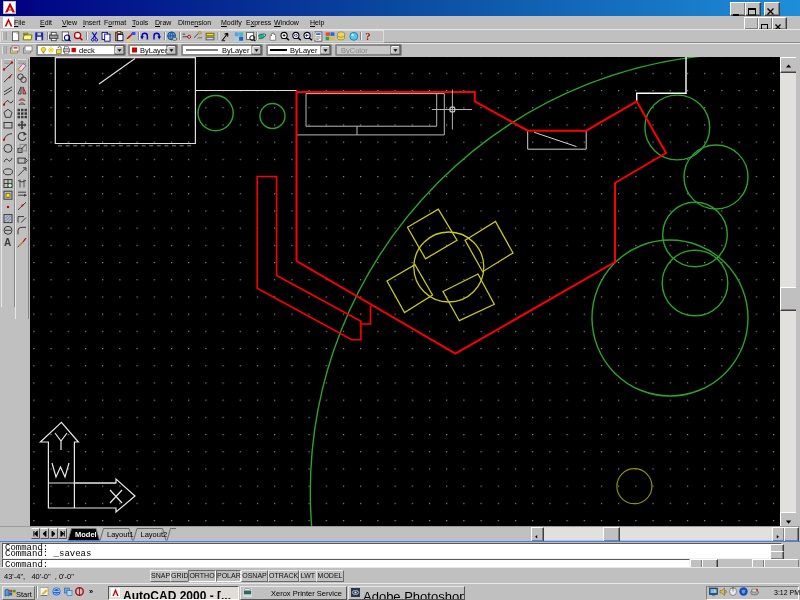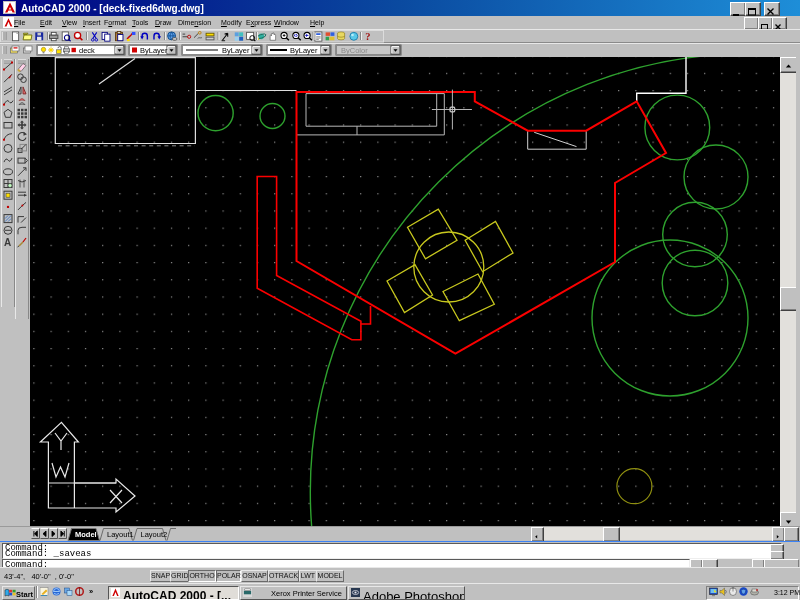--- a/index.html
+++ b/index.html
@@ -13,21 +13,20 @@
 </style></head>
 <body>
 
 <div class="abs" style="left:0;top:0;width:800px;height:16px;background:linear-gradient(90deg,#000082 0%,#0a4aa0 50%,#1e8ed8 100%)">
  <svg class="abs" style="left:3px;top:1px" width="14" height="14" viewBox="0 0 14 14">
   <rect x="0" y="0" width="13" height="13" fill="#c0c0c0"></rect>
   <rect x="1" y="1" width="11" height="11" fill="#fff"></rect>
   <path d="M2 11.5 L7 1.5 L12 11.5 L9.6 11.5 L7 6 L4.4 11.5 Z" fill="#d00000"></path>
   <path d="M4 9 H10" stroke="#d00000" stroke-width="1"></path>
  </svg>
- <div class="abs" style="left:21px;top:2.5px;color:#fff;font-weight:bold;font-size:10px;letter-spacing:0px">AutoCAD 2000 - [deck-fixed6dwg.dwg]</div>
  <div class="abs wbtn" style="left:730px;top:2px;width:14px;height:12px"><svg width="12" height="10">
         <rect x="2" y="7" width="6" height="2" fill="#000"></rect>
       </svg></div>
  <div class="abs wbtn" style="left:745px;top:2px;width:14px;height:12px"><svg width="12" height="10">
         <rect x="2.5" y="1.5" width="7" height="6.5" fill="none" stroke="#000"></rect>
         <rect x="2" y="1" width="8" height="2" fill="#000"></rect>
       </svg></div>
  <div class="abs wbtn" style="left:764px;top:2px;width:14px;height:12px"><svg width="12" height="10">
         <path d="M2.5 1.5 L8.5 7.5 M8.5 1.5 L2.5 7.5" stroke="#000" stroke-width="1.4"></path>
       </svg></div>
@@ -608,21 +607,21 @@
     <div class="abs sbtn" style="left:2px;top:2px;width:31px;height:12px">
 <svg class="abs" style="left:1px;top:1px" width="12" height="9" viewBox="0 0 12 9">
 <path d="M1 2 Q3 0.5 5 2 L5 8 Q3 6.5 1 8 Z" fill="#30a8e8" stroke="#222" stroke-width="0.5"></path>
 <g transform="translate(5.2,1)">
           <rect x="0" y="0.8" width="3" height="2.6" fill="#e03030"></rect>
           <rect x="3.4" y="0.8" width="3" height="2.6" fill="#30a030"></rect>
           <rect x="0" y="3.8" width="3" height="2.6" fill="#2050d0"></rect>
           <rect x="3.4" y="3.8" width="3" height="2.6" fill="#e8c020"></rect>
         </g>
 </svg>
-      <span style="position:absolute;left:13px;top:2.5px;font-size:7.5px;font-weight:bold">Start</span>
+      <span style="position:absolute;left:13px;top:2.5px;font-size:7.5px;font-weight:normal">Start</span>
     </div>
     <div class="abs" style="left:36px;top:2px;width:1px;height:12px;background:#808080"></div>
     <div class="abs" style="left:37px;top:2px;width:1px;height:12px;background:#fff"></div>
     <svg class="abs" style="left:40px;top:3px" width="56" height="10" viewBox="0 0 56 10">
 <g>
         <rect x="0" y="0.5" width="8" height="8" fill="#f8f4e0" stroke="#888" stroke-width="0.6"></rect>
         <path d="M1.5 7 L6 2.5 L7.5 4 L3 8 Z" fill="#e8b020"></path>
         <path d="M1 8.5 H7" stroke="#2080c0" stroke-width="0.8"></path>
       </g>
 <g transform="translate(12,0)">

